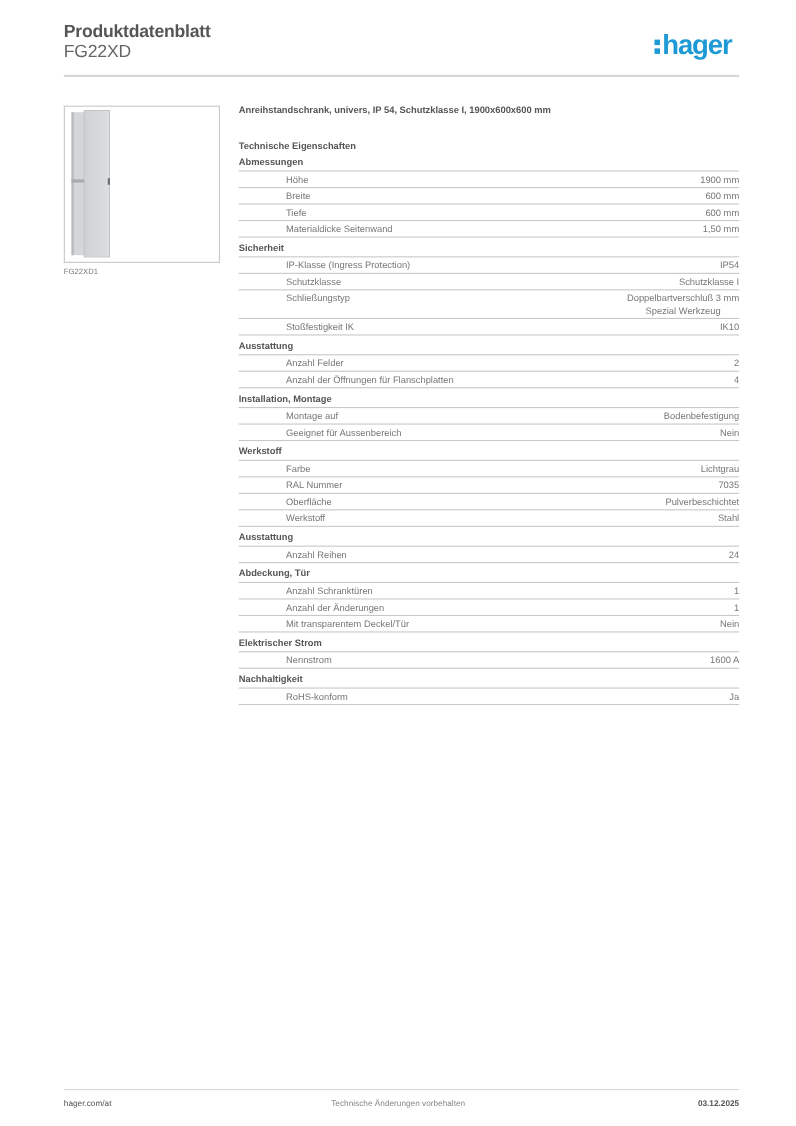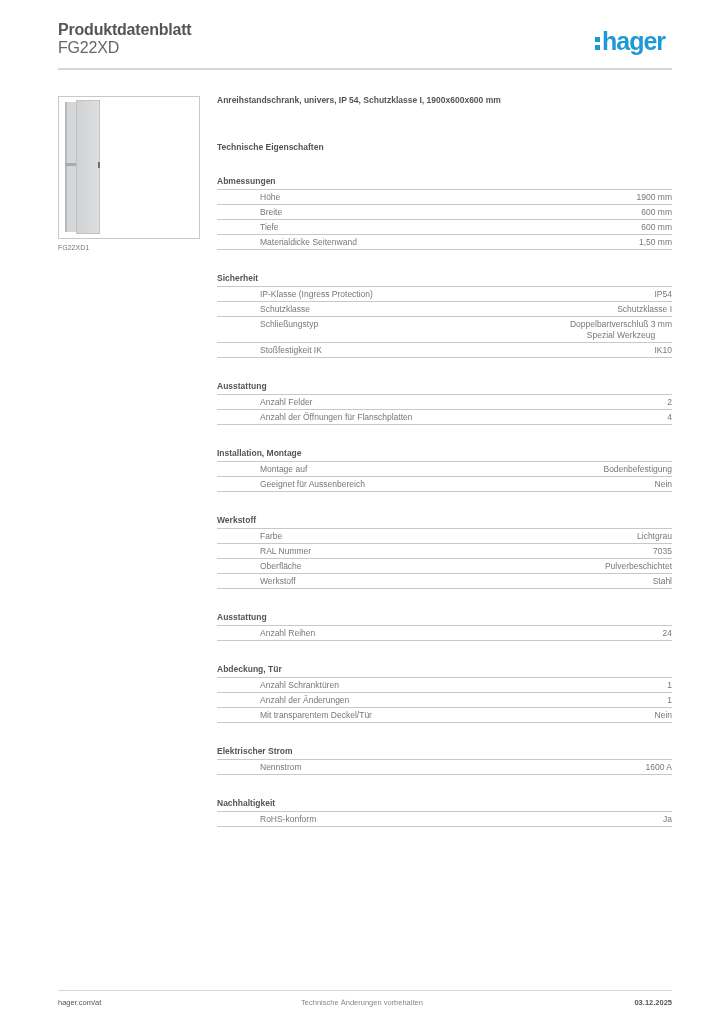--- a/index.html
+++ b/index.html
@@ -13,22 +13,22 @@
 
   .image-box { position: absolute; left: 58px; top: 96px; width: 142px; height: 143px; border: 1px solid #c8c8c8; box-sizing: border-box; background: #fff; }
   .cab-back { position: absolute; left: 6px; top: 5px; width: 12px; height: 130px; background: #d4d6d8; border-left: 2px solid #b7babd; }
   .cab-shelf { position: absolute; left: 6px; top: 66px; width: 12px; height: 3px; background: #a9acaf; }
   .cab-door { position: absolute; left: 17px; top: 3px; width: 24px; height: 134px; background: linear-gradient(90deg, #cfd1d3, #dcdedf); border: 1px solid #c1c3c5; box-sizing: border-box; }
   .cab-handle { position: absolute; left: 39px; top: 65px; width: 2px; height: 6px; background: #6d7073; }
   .image-caption { position: absolute; left: 58px; top: 244px; font-size: 7px; color: #777; }
 
   .main { position: absolute; left: 217px; top: 95px; width: 455px; }
   .product-desc { font-size: 8.5px; font-weight: bold; color: #555; height: 11px; line-height: 11px; }
-  .tech-title { font-size: 8.5px; font-weight: bold; color: #555; margin-top: 36px; height: 11px; line-height: 11px; }
-  .section { margin-top: 23px; }
+  .tech-title { font-size: 8.5px; font-weight: bold; color: #555; margin-top: 21px; height: 11px; line-height: 11px; }
+  .section { margin-top: 4px; }
   .section-title { font-size: 8.5px; font-weight: bold; color: #555; height: 11px; line-height: 11px; border-bottom: 1px solid #c8c8c8; padding-bottom: 2px; }
   .row { display: flex; justify-content: space-between; align-items: flex-start; font-size: 8.5px; color: #777; line-height: 11px; padding: 2px 0 1px 0; border-bottom: 1px solid #c8c8c8; }
   .row .label { flex: 1; padding-left: 43px; }
   .row .value { text-align: center; white-space: pre-line; }
 
   .rule-bottom { position: absolute; left: 58px; top: 990px; width: 614px; height: 1px; background: #d6d6d6; }
   .footer-left { position: absolute; left: 58px; top: 998px; font-size: 7.5px; font-weight: normal; color: #555; }
   .footer-center { position: absolute; left: 0; width: 724px; text-align: center; top: 998px; font-size: 7.5px; color: #888; }
   .footer-right { position: absolute; right: 52px; top: 998px; font-size: 7.5px; font-weight: bold; color: #555; }
 </style>

